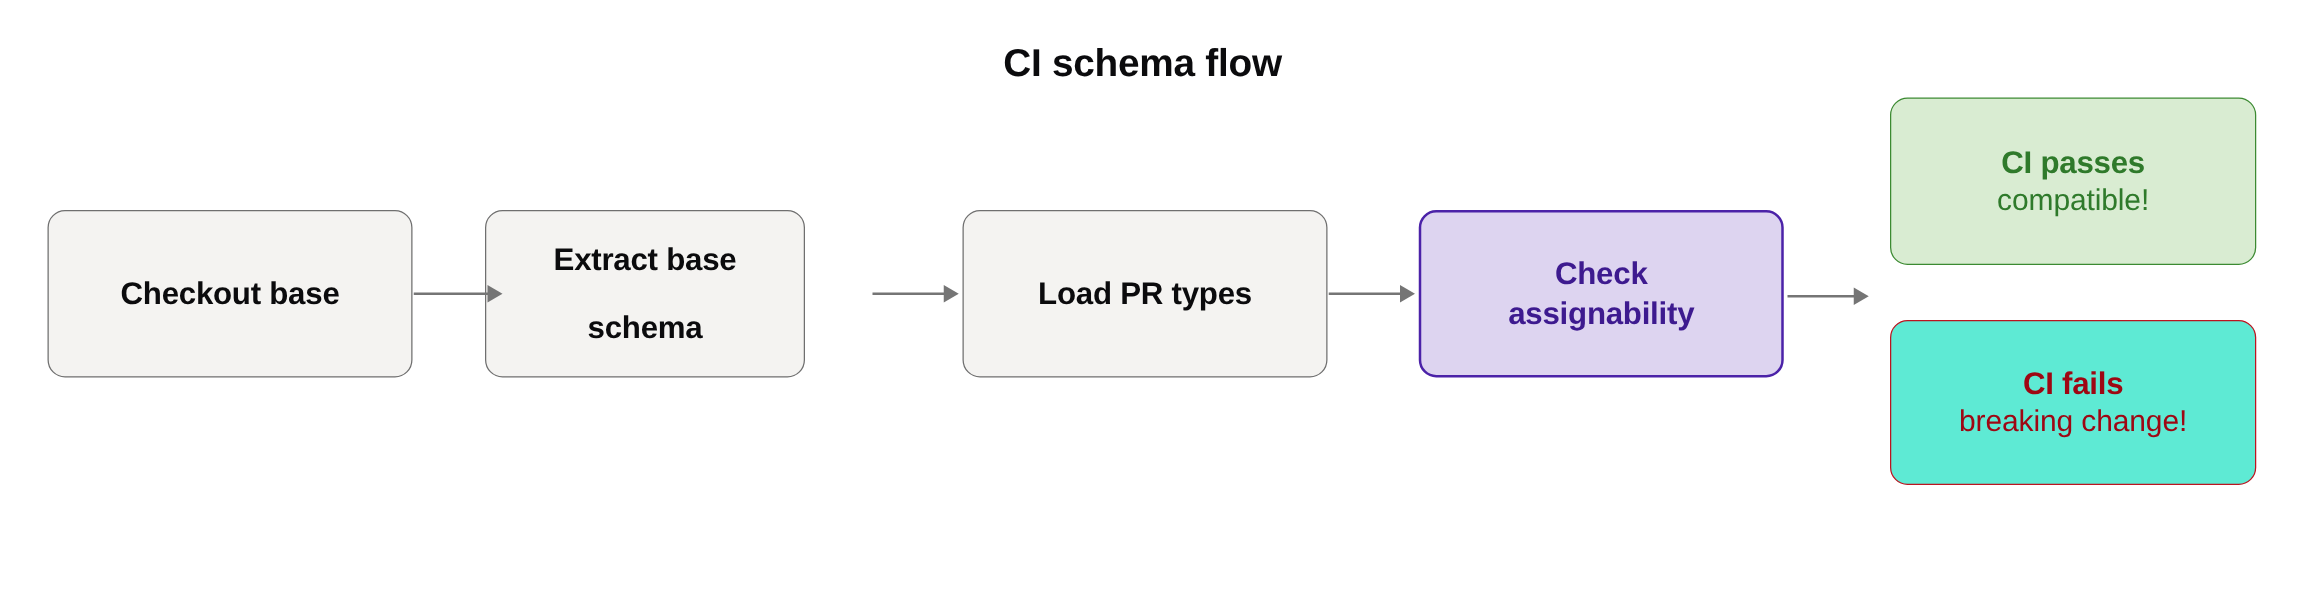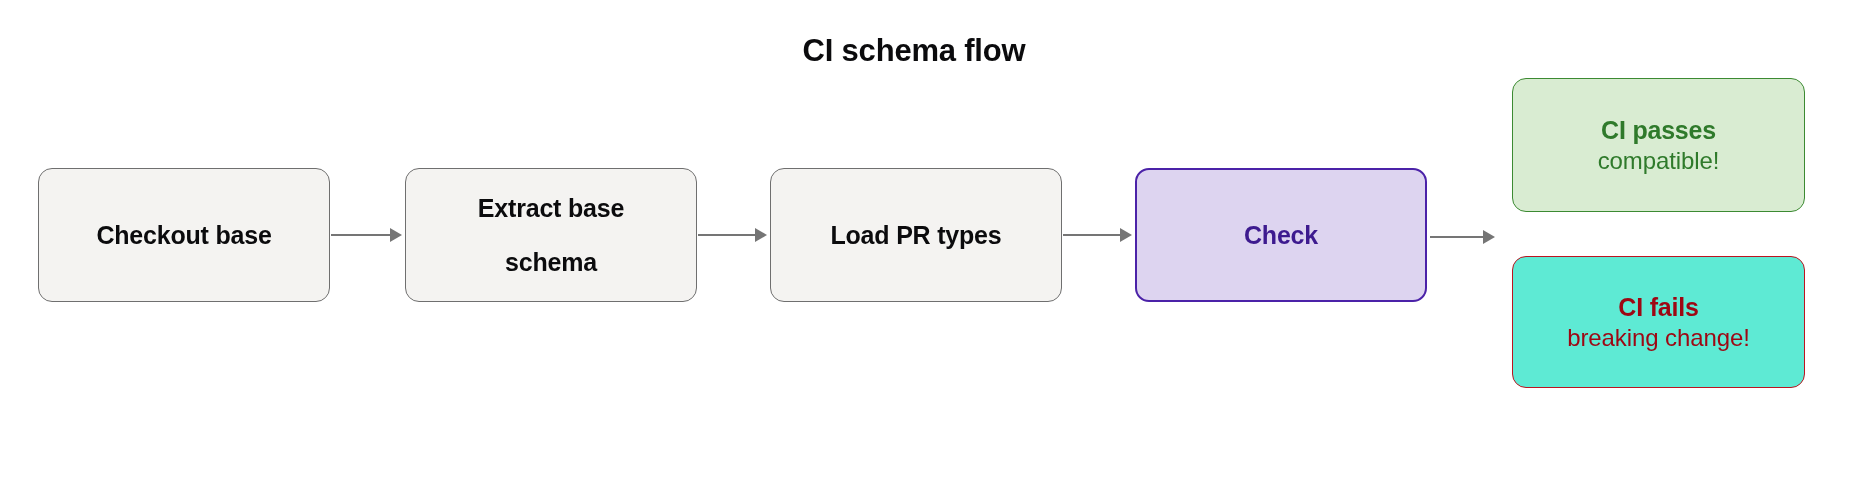--- a/index.html
+++ b/index.html
@@ -91,31 +91,32 @@
 <body>
 
 <div id="canvas">
 
   <div id="diagram-title">CI schema flow</div>
 
   <div class="node node-process" style="left:38px; top:168px; width:292px; height:134px;">
     <span class="line-main">Checkout base</span>
   </div>
 
-  <div class="node node-process" style="left:405px; top:168px; width:292px; height:134px;gap:22px;">
+  <div class="node node-process" style="left:388px; top:168px; width:256px; height:134px;gap:22px;">
     <span class="line-main">Extract base</span>
     <span class="line-main">schema</span>
   </div>
 
   <div class="node node-process" style="left:770px; top:168px; width:292px; height:134px;">
     <span class="line-main">Load PR types</span>
   </div>
 
   <div class="node node-focus" style="left:1135px; top:168px; width:292px; height:134px;">
     <span class="line-main">Check</span>
+    <span class="line-main">assignability</span>
   </div>
 
   <div class="node node-pass" style="left:1512px; top:78px; width:293px; height:134px;">
     <span class="line-main">CI passes</span>
     <span class="line-sub">compatible!</span>
   </div>
 
   <div class="node node-fail" style="left:1512px; top:256px; width:293px; height:132px;">
     <span class="line-main">CI fails</span>
     <span class="line-sub">breaking change!</span>

